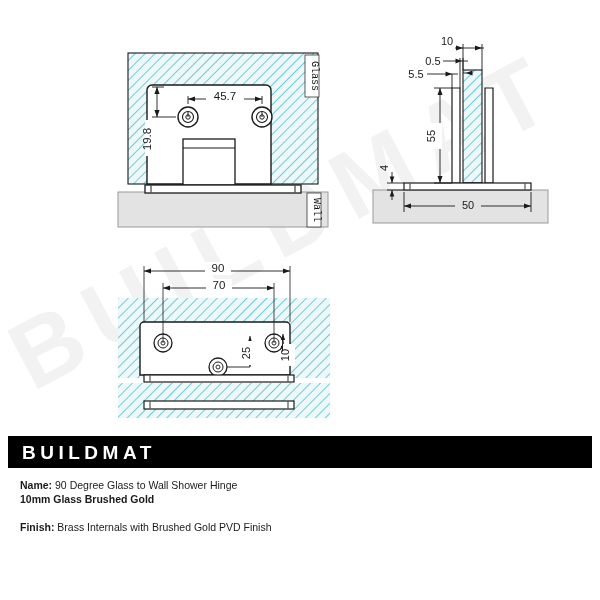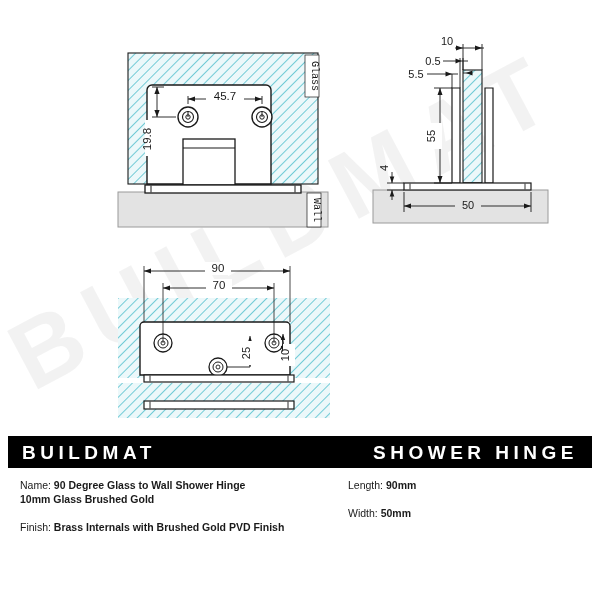--- a/index.html
+++ b/index.html
@@ -76,23 +76,23 @@
     top: 0;
     width: 230px;
   }
   .spec-row {
     font-size: 10.5px;
     line-height: 14px;
     color: #1a1a1a;
     margin-bottom: 14px;
   }
   .spec-label {
-    font-weight: normal;
-  }
-  .spec-value { font-weight: bold; }
+    font-weight: bold;
+  }
+  .spec-value { font-weight: normal; }
   .spec-sub {
     display: block;
     font-weight: bold;
   }
 
   
 </style>
 </head>
 <body>
 
@@ -316,45 +316,32 @@
         <path d="M283 352 l-2.2 -6 h4.4 z" fill="#1a1a1a" stroke="none"></path>
       </g>
       <rect x="283" y="344" width="12" height="22" fill="#ffffff" stroke="none"></rect>
       <text x="289" y="355" font-family="Liberation Sans, sans-serif" font-size="11" fill="#1a1a1a" text-anchor="middle" transform="rotate(-90 289 355)">10</text>
     </g>
   </svg>
 </div>
 
 <div id="banner">
   <div class="banner-text">BUILDMAT</div>
-  <div class="banner-text">SHOWER HINGE</div>
 </div>
 
 <div id="specs">
 
   <div class="spec-col-left">
 
     <div class="spec-row">
       <span class="spec-label">Name:</span>
       <span class="spec-value">90 Degree Glass to Wall Shower Hinge</span>
       <span class="spec-sub">10mm Glass Brushed Gold</span>
     </div>
 
 
     <div class="spec-row">
       <span class="spec-label">Finish:</span>
       <span class="spec-value">Brass Internals with Brushed Gold PVD Finish</span>
     </div>
   </div>
 
-  <div class="spec-col-right">
-
-    <div class="spec-row">
-      <span class="spec-label">Length:</span>
-      <span class="spec-value">90mm</span>
-    </div>
-
-    <div class="spec-row">
-      <span class="spec-label">Width:</span>
-      <span class="spec-value">50mm</span>
-    </div>
-  </div>
 </div>
 
 </body></html>

